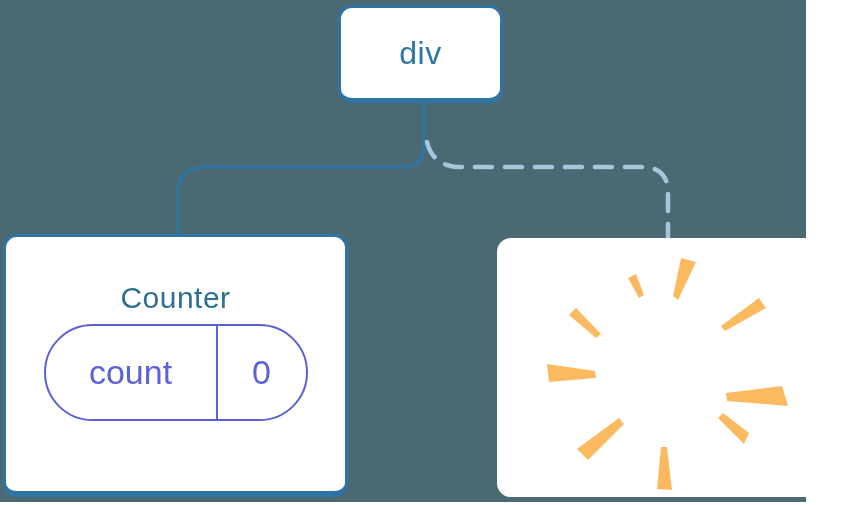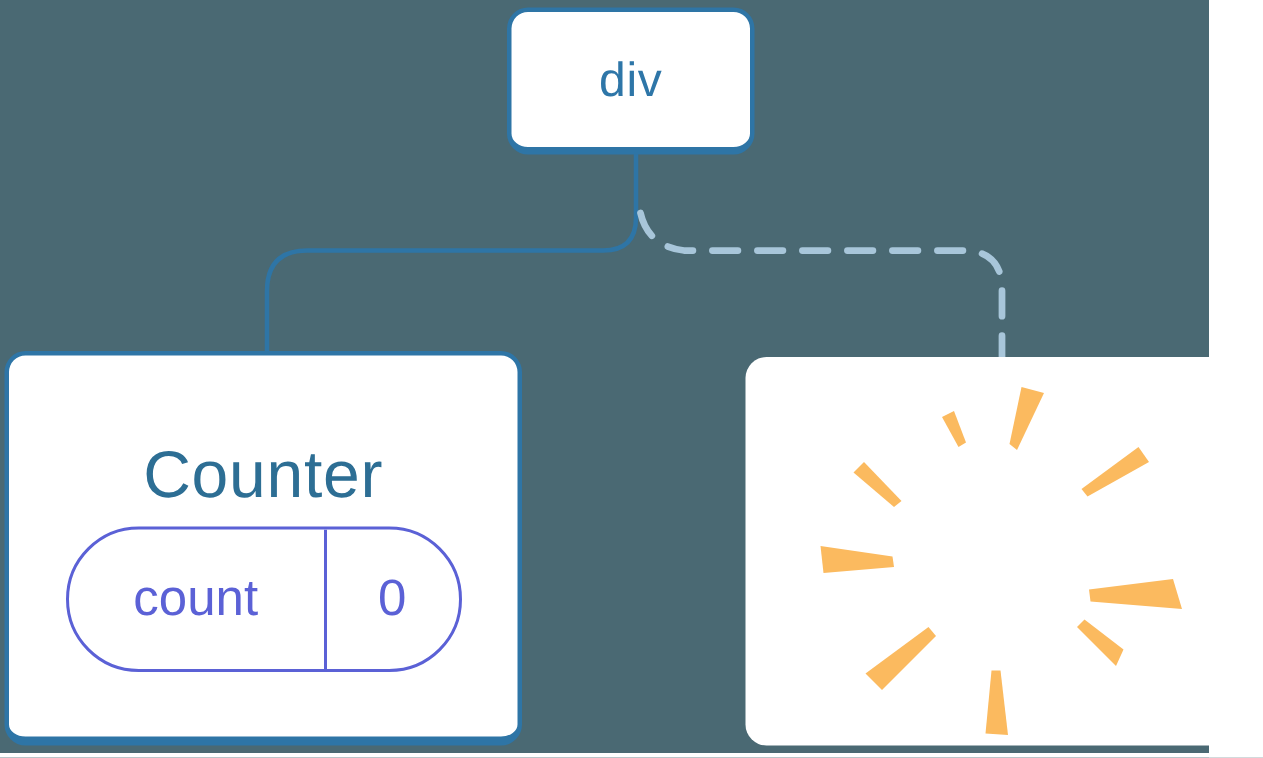--- a/index.html
+++ b/index.html
@@ -67,23 +67,23 @@
     box-sizing: border-box;
     background: var(--card_bg, #ffffff);
     border: 3px solid var(--node_border, #2E75A6);
     border-bottom-width: 6px;
     border-radius: 14px;
     display: flex;
     flex-direction: column;
     align-items: center;
   }
   .card-counter-title {
-    margin-top: 55px;
+    margin-top: 44px;
     color: var(--title_text, #2D6E94);
-    font-size: 44px;
+    font-size: 30px;
     font-weight: 500;
     letter-spacing: 0.5px;
   }
   .state-pill {
     margin-top: 9px;
     box-sizing: border-box;
     width: 264px; height: 97px;
     border: 2px solid var(--pill, #5B61D6);
     border-radius: 50px;
     display: flex;

